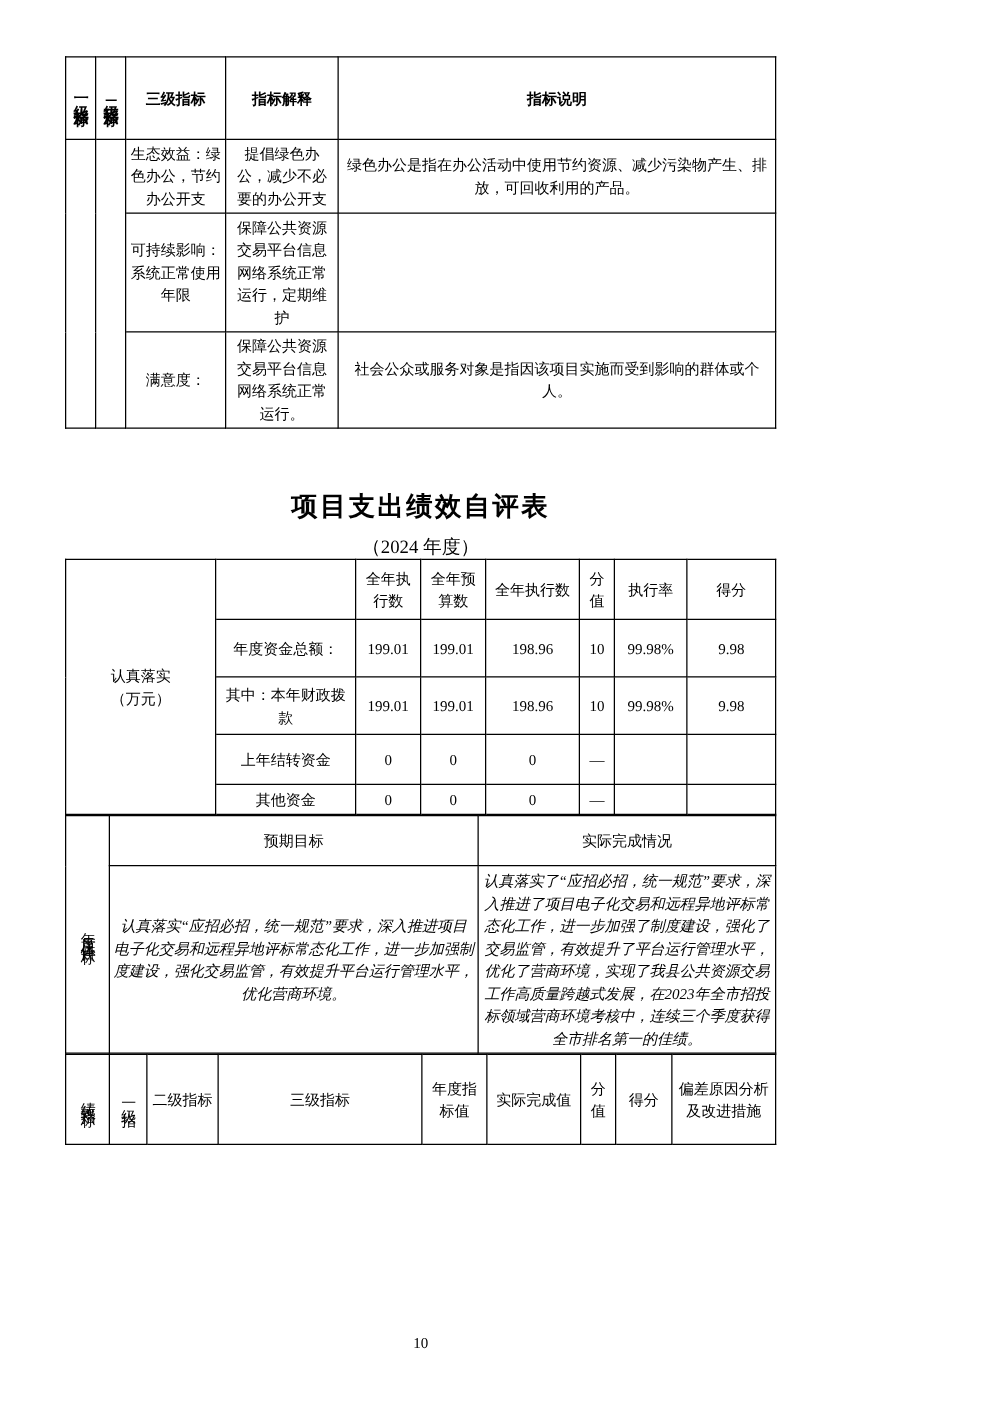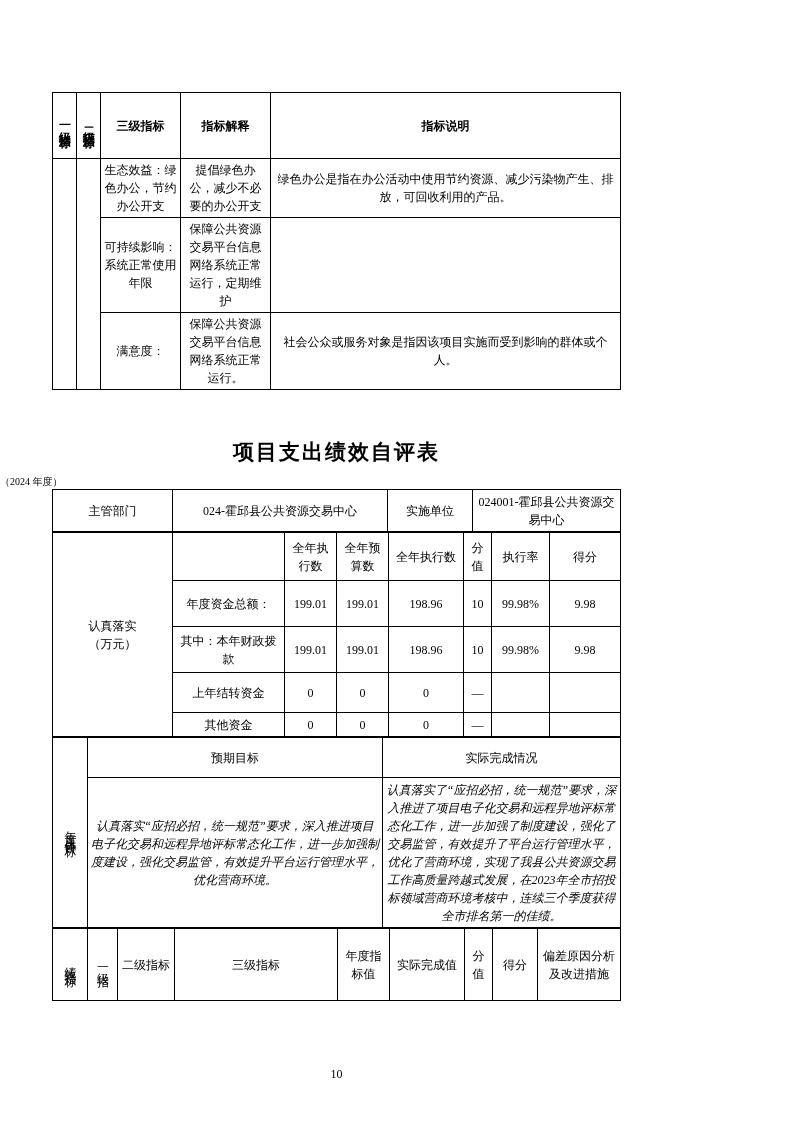--- a/index.html
+++ b/index.html
@@ -1,34 +1,34 @@
 <!DOCTYPE html>
 <html><head>
 <meta charset="utf-8">
 <style>
   html,body{margin:0;padding:0;background:#ffffff;}
   .page{
     width:673px;height:1122px;background:#ffffff;color:#000;
-    position:relative;box-sizing:border-box;padding-top:92px;overflow:hidden;
+    position:relative;box-sizing:border-box;padding-top:45px;overflow:hidden;
     font-family:"Liberation Serif","DejaVu Serif",serif;
   }
   table.tbl{border-collapse:collapse;table-layout:fixed;width:568px;margin:0 auto;}
   .tbl td,.tbl th{
     border:1px solid #000;font-size:12px;font-weight:normal;text-align:center;
     vertical-align:middle;padding:2px 3px;line-height:1.5;word-break:break-all;
   }
   .t-indicator th{font-weight:bold;}
   .al{text-align:left;}
   .ar{text-align:right;padding-right:5px;}
   .tight{padding-left:1px;padding-right:1px;}
   .jus{text-align:justify;padding:6px 8px;font-weight:bold;font-style:italic;}
   .prewrap{white-space:pre-line;}
   .vtext{writing-mode:vertical-rl;text-orientation:upright;letter-spacing:3px;display:inline-block;line-height:1.1;}
   .title{margin-top:48px;text-align:center;font-size:21px;font-weight:bold;letter-spacing:2px;}
-  .subtitle{margin-top:9px;text-align:left;font-size:10px;}
+  .subtitle{margin-top:9px;text-align:center;font-size:15px;}
   .t-a{margin-top:26px;}
   .t-b,.t-c,.t-d{margin-top:-1px;}
   .pageno{position:absolute;left:0;right:0;bottom:40px;text-align:center;font-size:12px;}
 </style>
 </head>
 <body>
 
 <div class="page">
 
   <table class="tbl t-indicator">
@@ -71,26 +71,20 @@
   <div class="subtitle">（2024 年度）</div>
 
   <table class="tbl t-a">
     <colgroup>
         <col style="width:120px">
         <col style="width:215px">
         <col style="width:85px">
         <col style="width:148px">
       </colgroup>
     <tbody>
-      <tr style="height:42px">
-        <td>主管部门</td>
-        <td>024-霍邱县公共资源交易中心</td>
-        <td>实施单位</td>
-        <td>024001-霍邱县公共资源交易中心</td>
-      </tr>
     </tbody>
   </table>
 
   <table class="tbl t-b">
     <colgroup>
         <col style="width:120px">
         <col style="width:112px">
         <col style="width:52px">
         <col style="width:52px">
         <col style="width:75px">

